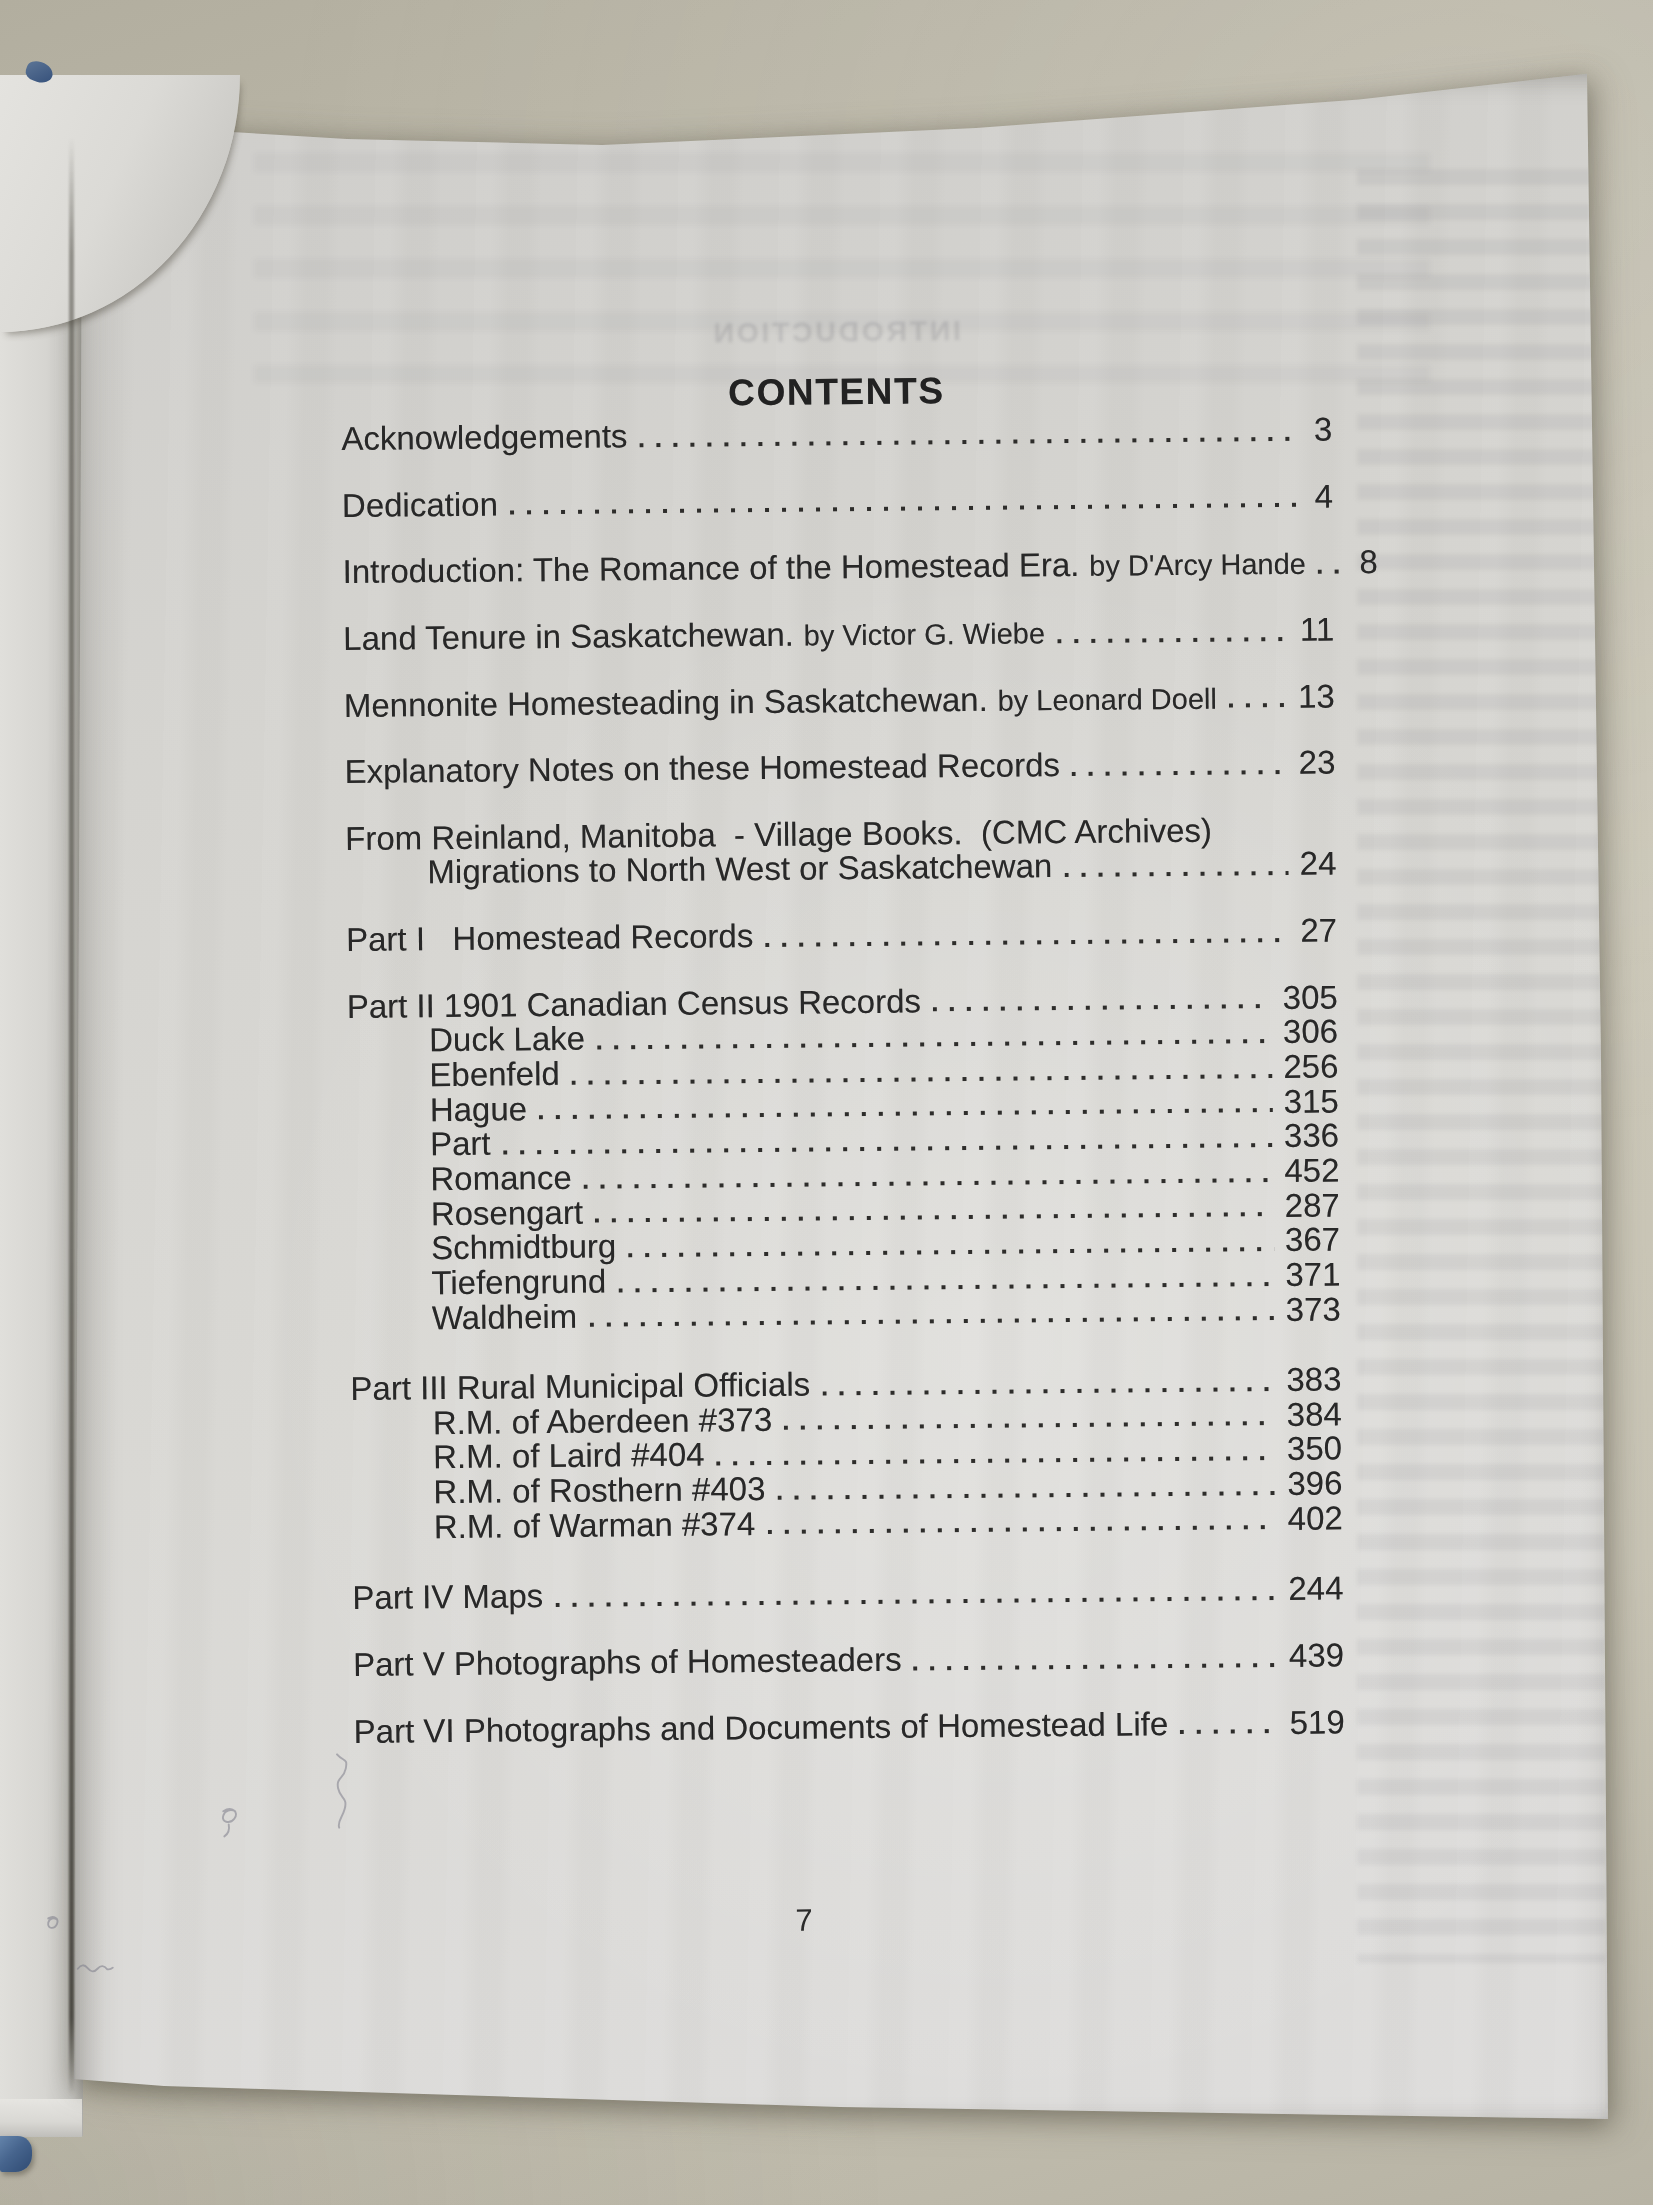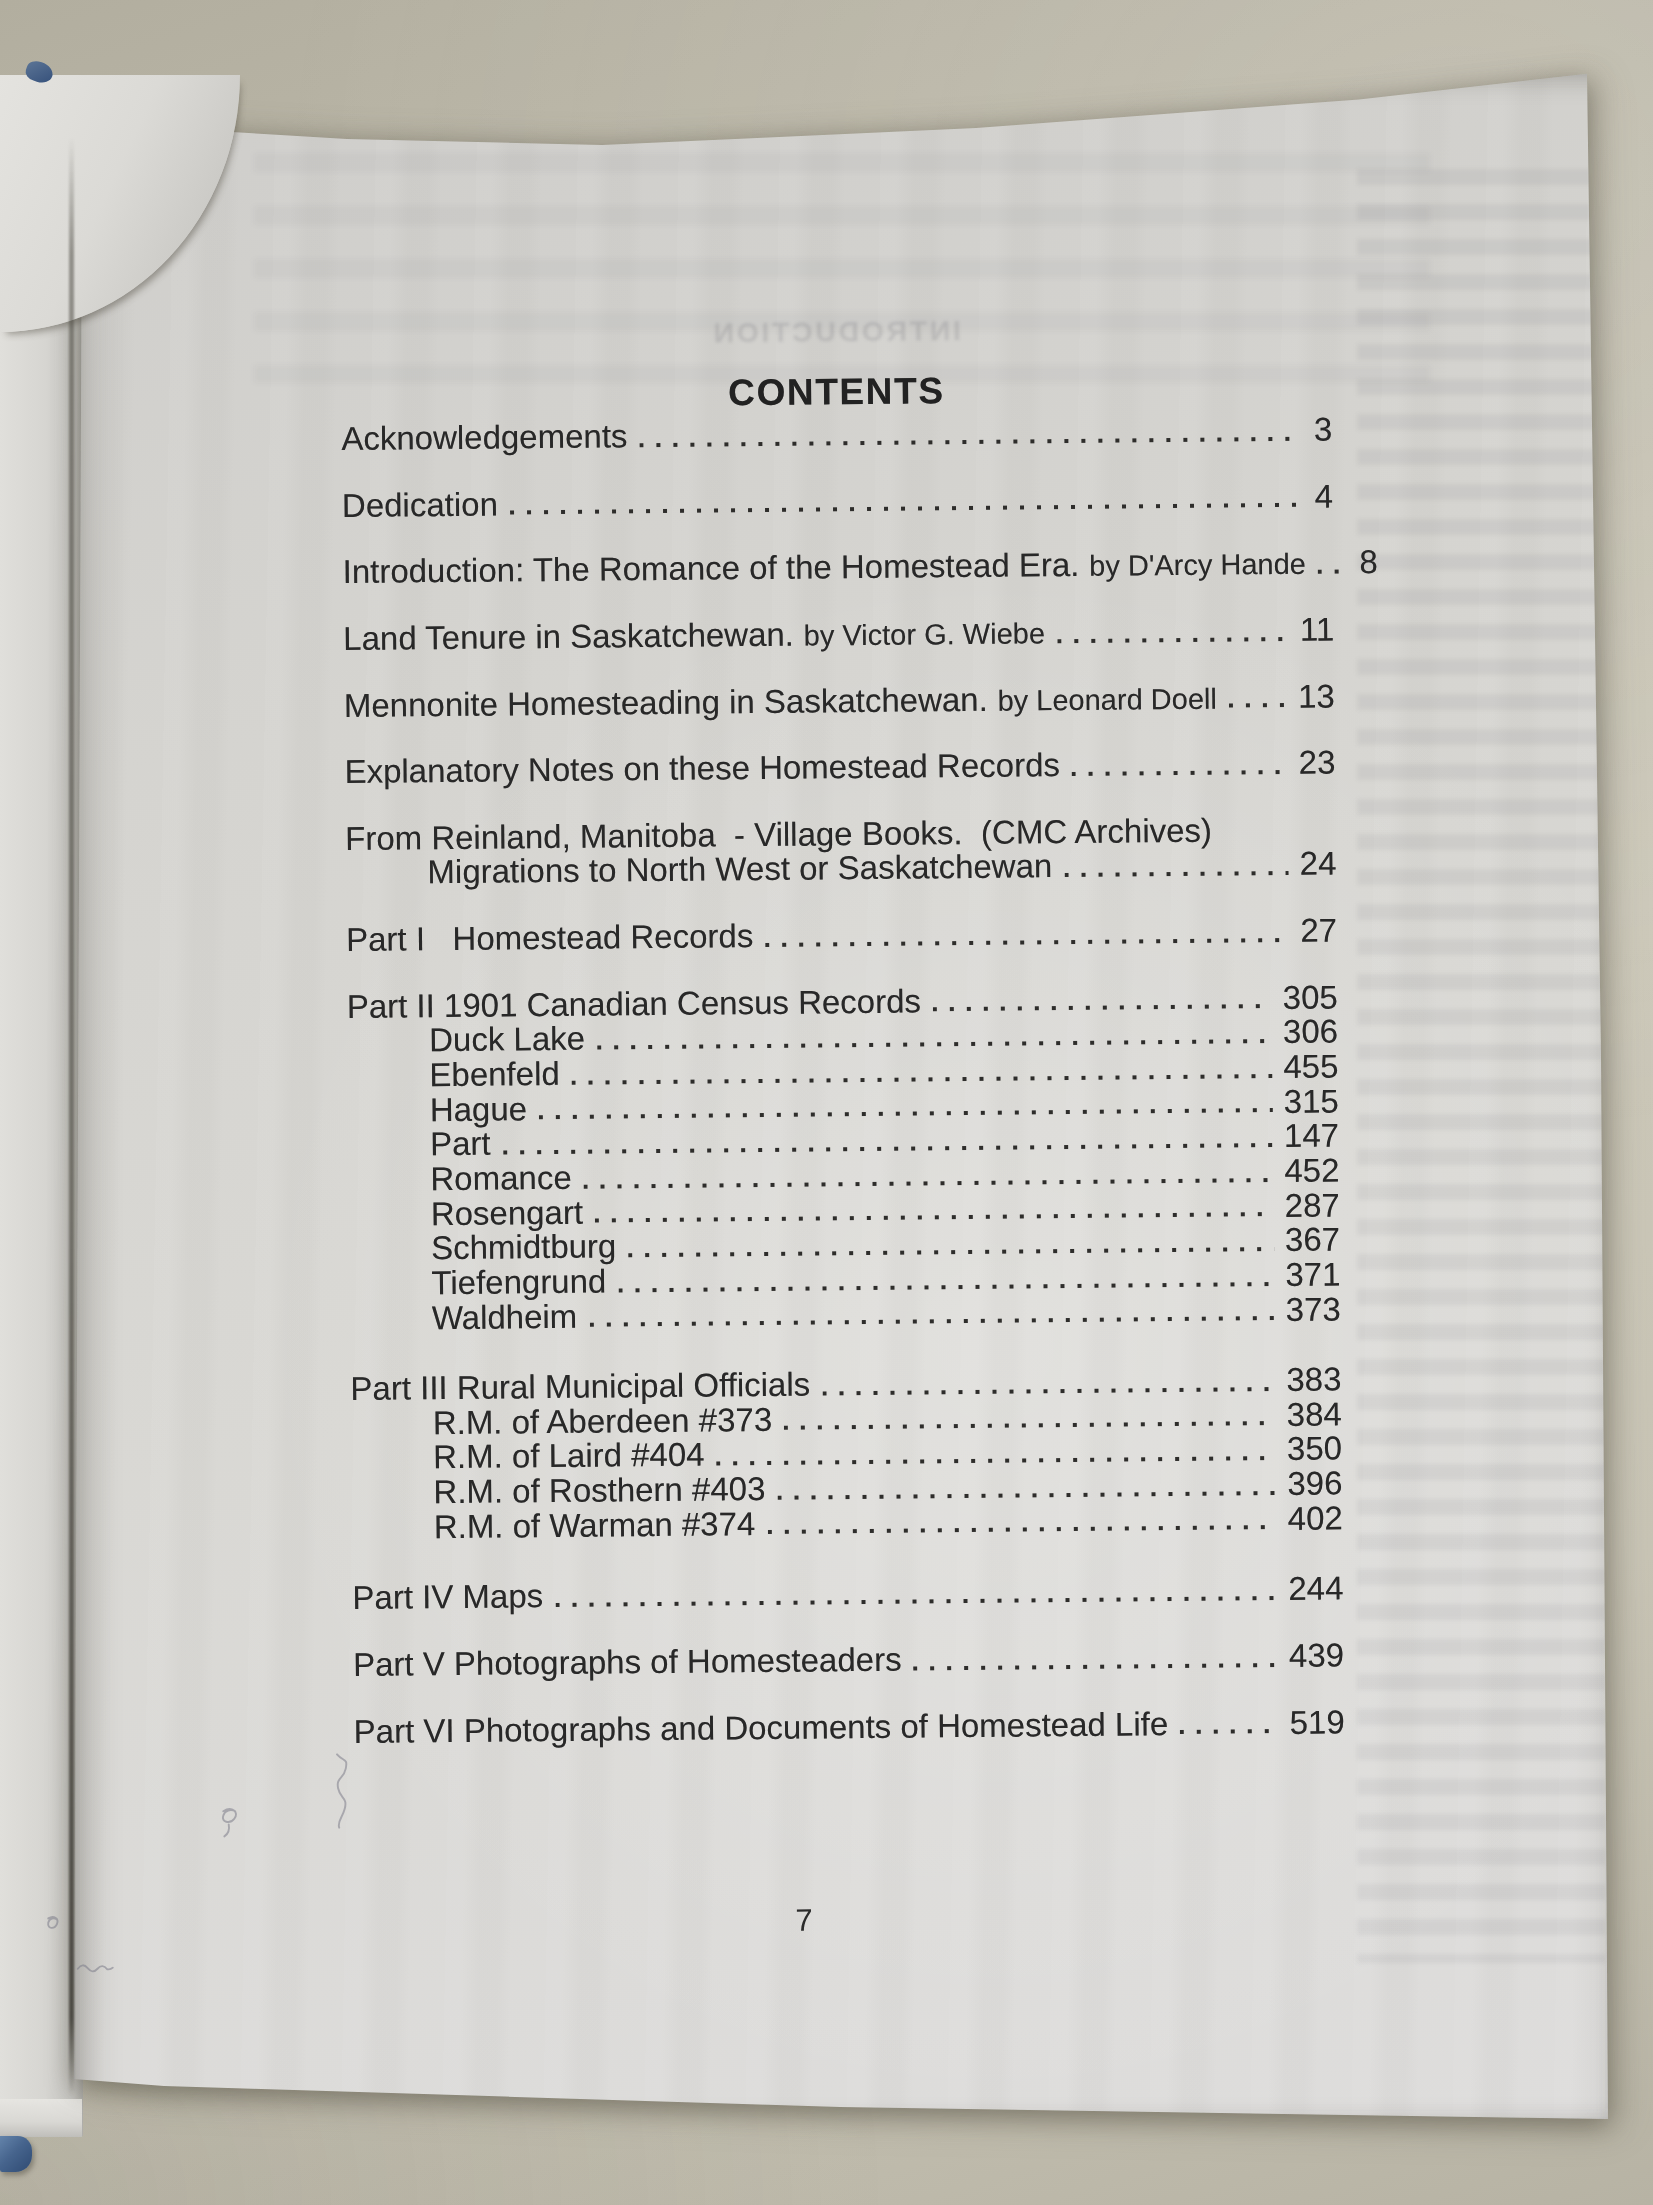--- a/index.html
+++ b/index.html
@@ -197,33 +197,33 @@
             <div class="toc-row lvl1 gap-tight">
               <span class="label">Duck Lake</span>
               
               <span class="leader"></span>
               <span class="pagenum">306</span>
             </div>
             <div class="toc-row lvl1 gap-tight">
               <span class="label">Ebenfeld</span>
               
               <span class="leader"></span>
-              <span class="pagenum">455</span>
+              <span class="pagenum">256</span>
             </div>
             <div class="toc-row lvl1 gap-tight">
               <span class="label">Hague</span>
               
               <span class="leader"></span>
               <span class="pagenum">315</span>
             </div>
             <div class="toc-row lvl1 gap-tight">
               <span class="label">Part</span>
               
               <span class="leader"></span>
-              <span class="pagenum">147</span>
+              <span class="pagenum">336</span>
             </div>
             <div class="toc-row lvl1 gap-tight">
               <span class="label">Romance</span>
               
               <span class="leader"></span>
               <span class="pagenum">452</span>
             </div>
             <div class="toc-row lvl1 gap-tight">
               <span class="label">Rosengart</span>
               

